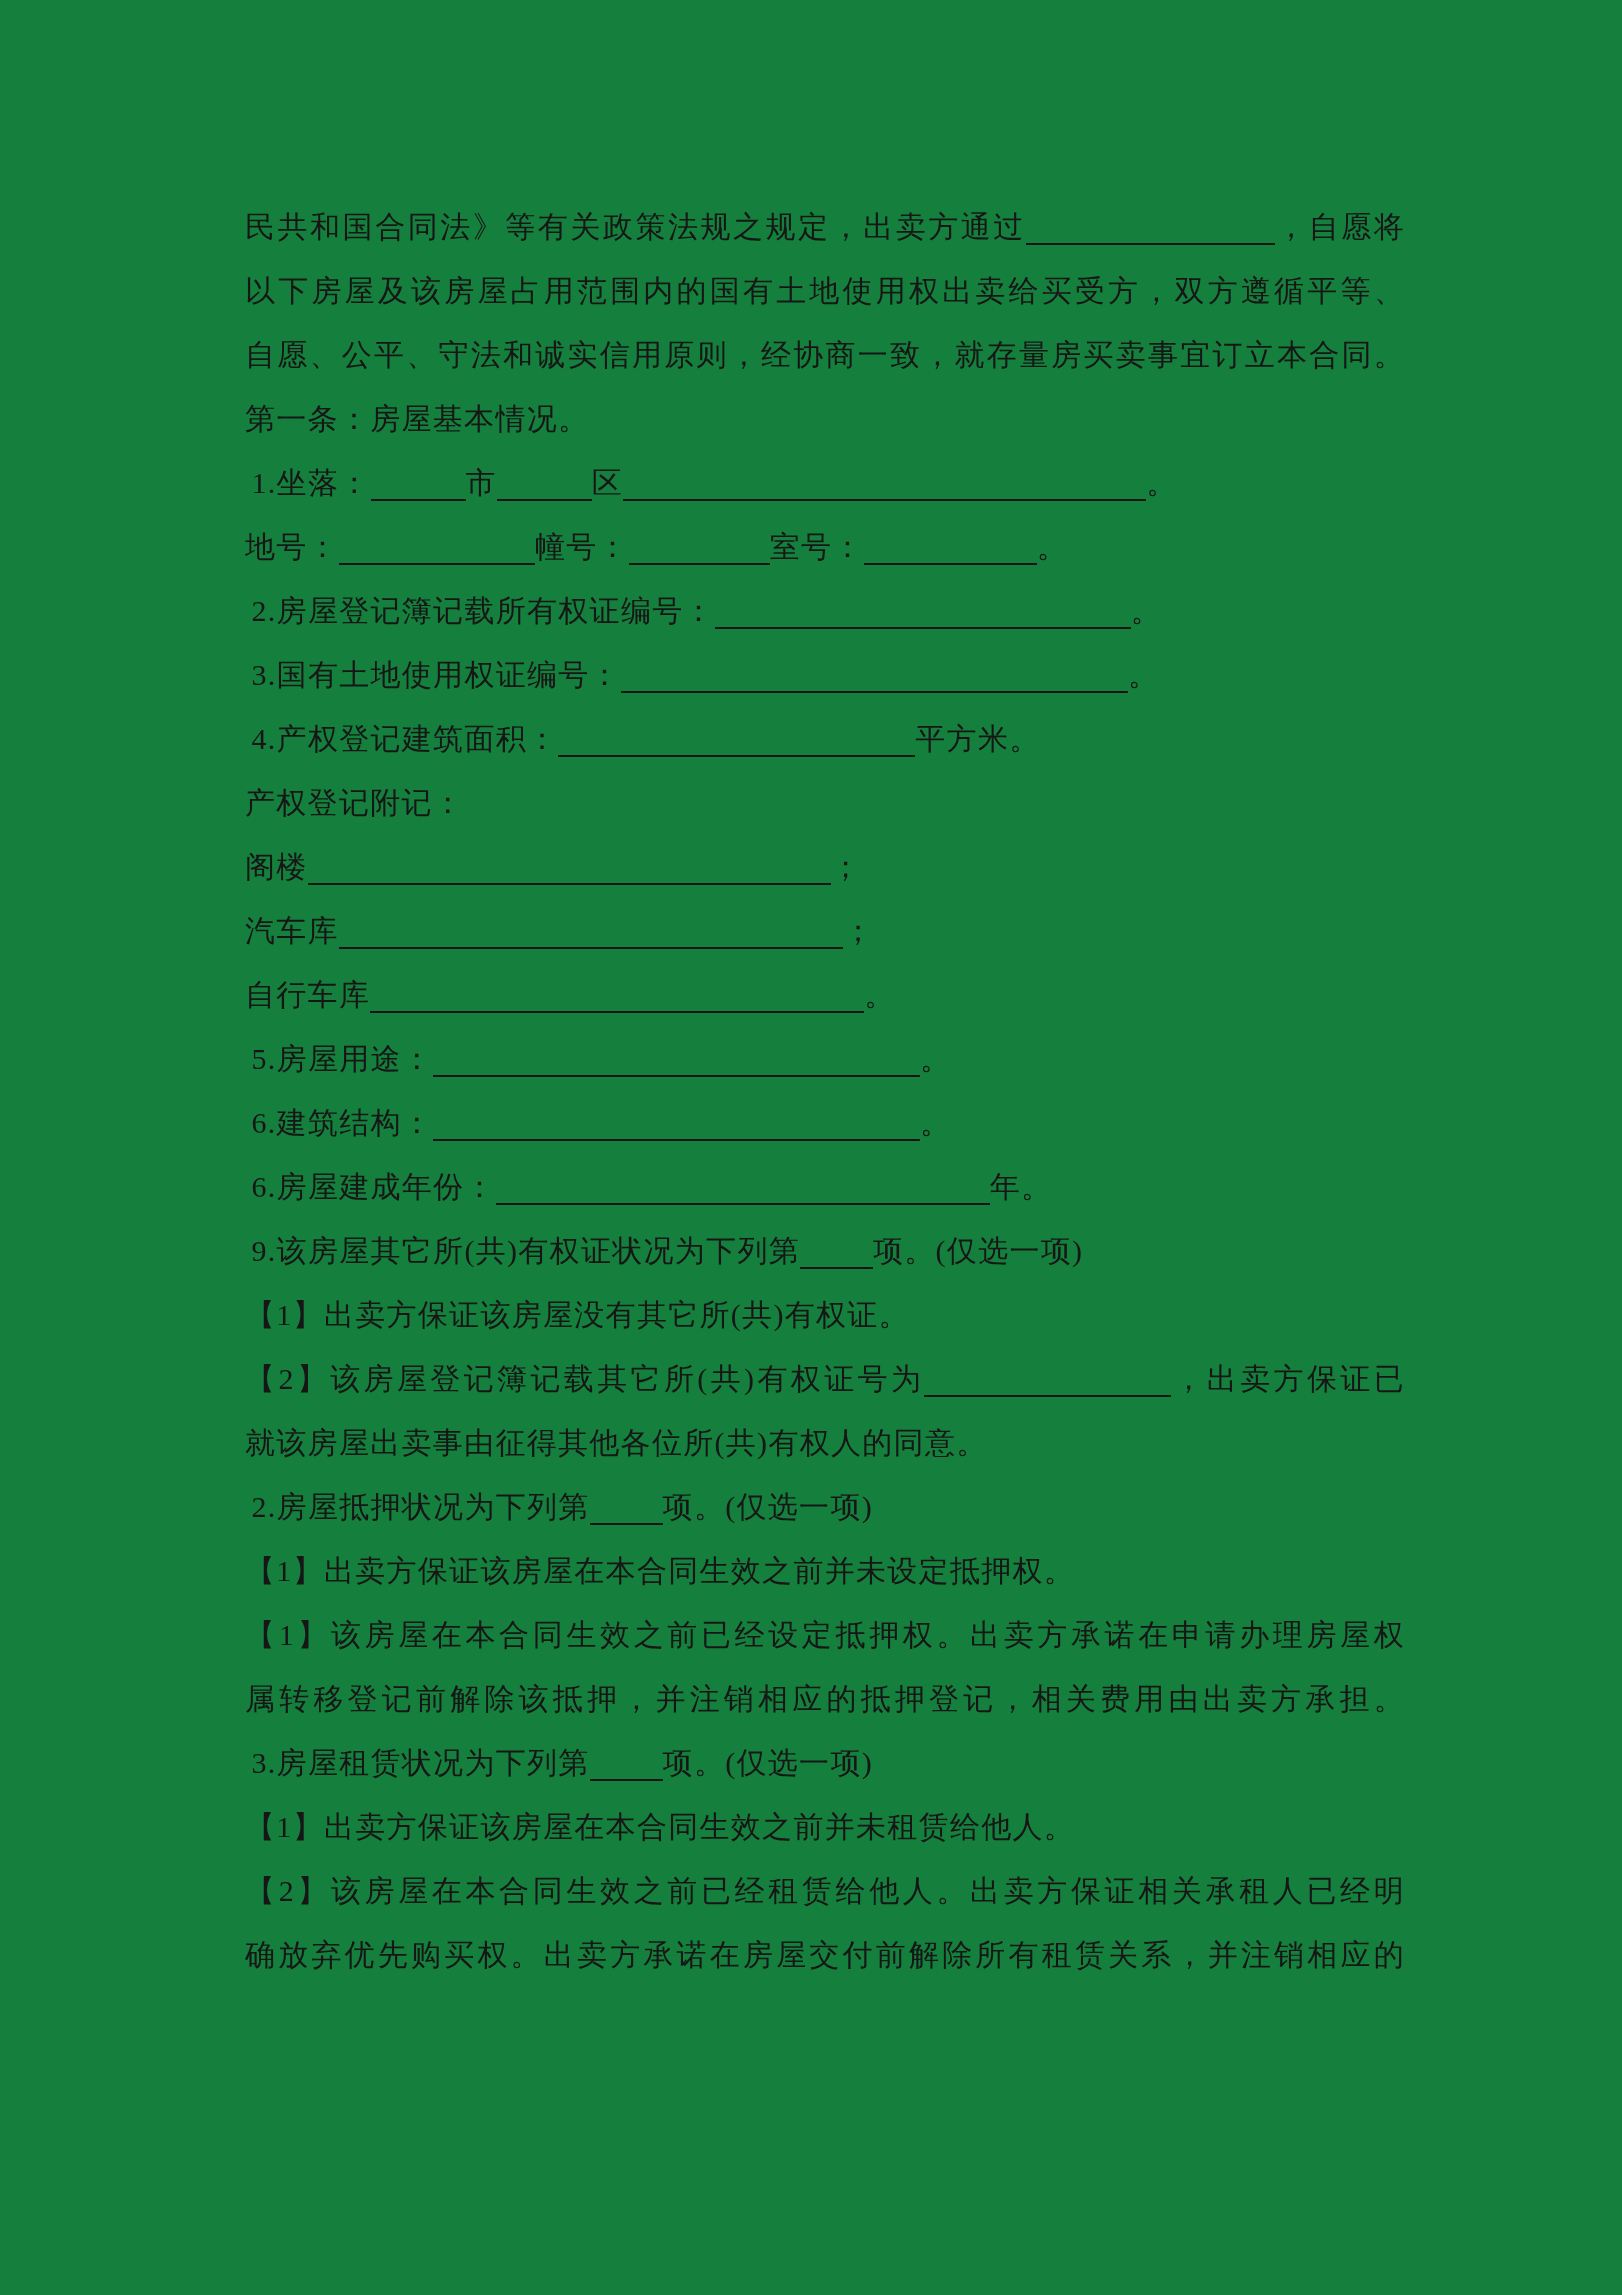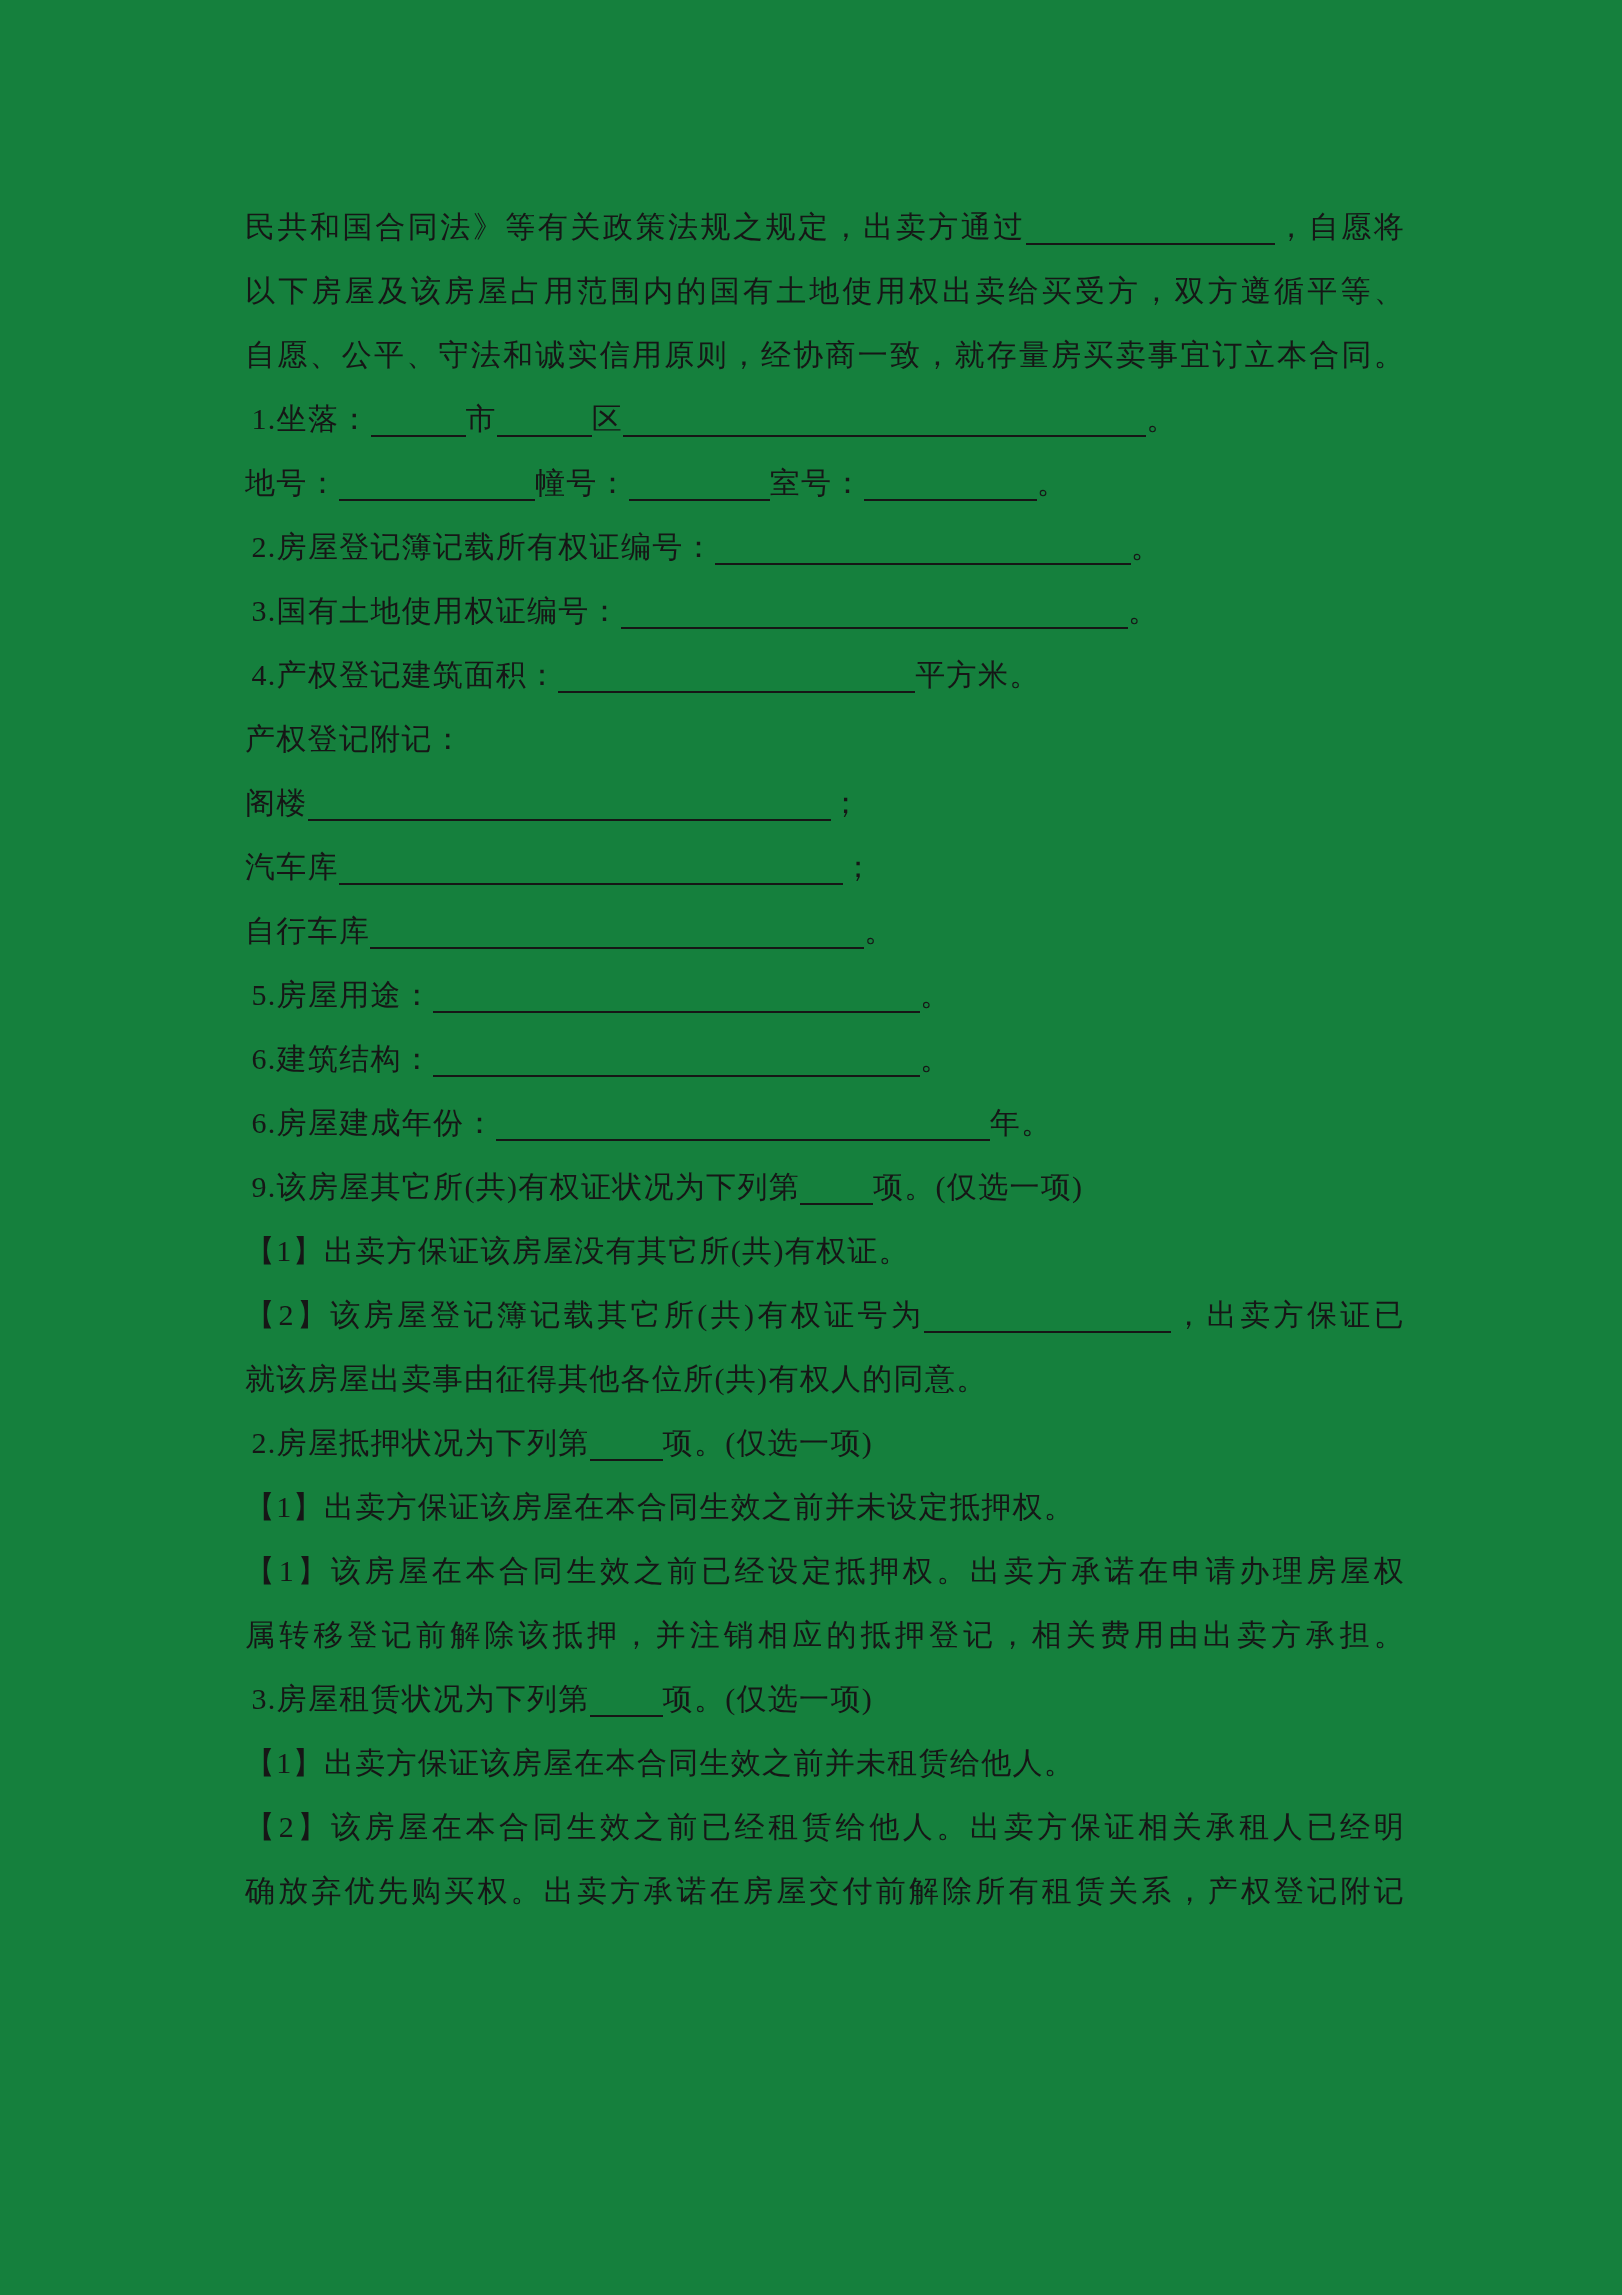--- a/index.html
+++ b/index.html
@@ -40,20 +40,21 @@
   }
 </style>
 </head>
 <body>
 
 <div class="page">
   <div class="content">
       <div class="line jf"><span>民共和国合同法》等有关政策法规之规定，出卖方通过</span><span class="blank" style="width: 249px;"></span><span>，自愿将</span></div>
       <div class="line jf"><span>以下房屋及该房屋占用范围内的国有土地使用权出卖给买受方，双方遵循平等、</span></div>
       <div class="line jf"><span>自愿、公平、守法和诚实信用原则，经协商一致，就存量房买卖事宜订立本合同。</span></div>
+      <div class="line"><span>第一条：房屋基本情况。</span></div>
       <div class="line ind"><span>1.坐落：</span><span class="blank" style="width: 95px;"></span><span>市</span><span class="blank" style="width: 95px;"></span><span>区</span><span class="blank" style="width: 523px;"></span><span>。</span></div>
       <div class="line"><span>地号：</span><span class="blank" style="width: 196px;"></span><span>幢号：</span><span class="blank" style="width: 141px;"></span><span>室号：</span><span class="blank" style="width: 173px;"></span><span>。</span></div>
       <div class="line ind"><span>2.房屋登记簿记载所有权证编号：</span><span class="blank" style="width: 416px;"></span><span>。</span></div>
       <div class="line ind"><span>3.国有土地使用权证编号：</span><span class="blank" style="width: 507px;"></span><span>。</span></div>
       <div class="line ind"><span>4.产权登记建筑面积：</span><span class="blank" style="width: 357px;"></span><span>平方米。</span></div>
       <div class="line"><span>产权登记附记：</span></div>
       <div class="line"><span>阁楼</span><span class="blank" style="width: 523px;"></span><span>；</span></div>
       <div class="line"><span>汽车库</span><span class="blank" style="width: 504px;"></span><span>；</span></div>
       <div class="line"><span>自行车库</span><span class="blank" style="width: 494px;"></span><span>。</span></div>
       <div class="line ind"><span>5.房屋用途：</span><span class="blank" style="width: 487px;"></span><span>。</span></div>
@@ -63,16 +64,16 @@
       <div class="line"><span>【1】出卖方保证该房屋没有其它所(共)有权证。</span></div>
       <div class="line jf"><span>【2】该房屋登记簿记载其它所(共)有权证号为</span><span class="blank" style="width: 247px;"></span><span>，出卖方保证已</span></div>
       <div class="line"><span>就该房屋出卖事由征得其他各位所(共)有权人的同意。</span></div>
       <div class="line ind"><span>2.房屋抵押状况为下列第</span><span class="blank" style="width: 73px;"></span><span>项。(仅选一项)</span></div>
       <div class="line"><span>【1】出卖方保证该房屋在本合同生效之前并未设定抵押权。</span></div>
       <div class="line jf"><span>【1】该房屋在本合同生效之前已经设定抵押权。出卖方承诺在申请办理房屋权</span></div>
       <div class="line jf"><span>属转移登记前解除该抵押，并注销相应的抵押登记，相关费用由出卖方承担。</span></div>
       <div class="line ind"><span>3.房屋租赁状况为下列第</span><span class="blank" style="width: 73px;"></span><span>项。(仅选一项)</span></div>
       <div class="line"><span>【1】出卖方保证该房屋在本合同生效之前并未租赁给他人。</span></div>
       <div class="line jf"><span>【2】该房屋在本合同生效之前已经租赁给他人。出卖方保证相关承租人已经明</span></div>
-      <div class="line jf"><span>确放弃优先购买权。出卖方承诺在房屋交付前解除所有租赁关系，产权登记附记</span></div>
+      <div class="line jf"><span>确放弃优先购买权。出卖方承诺在房屋交付前解除所有租赁关系，并注销相应的</span></div>
     </div>
 </div>
 
 
 </body></html>

